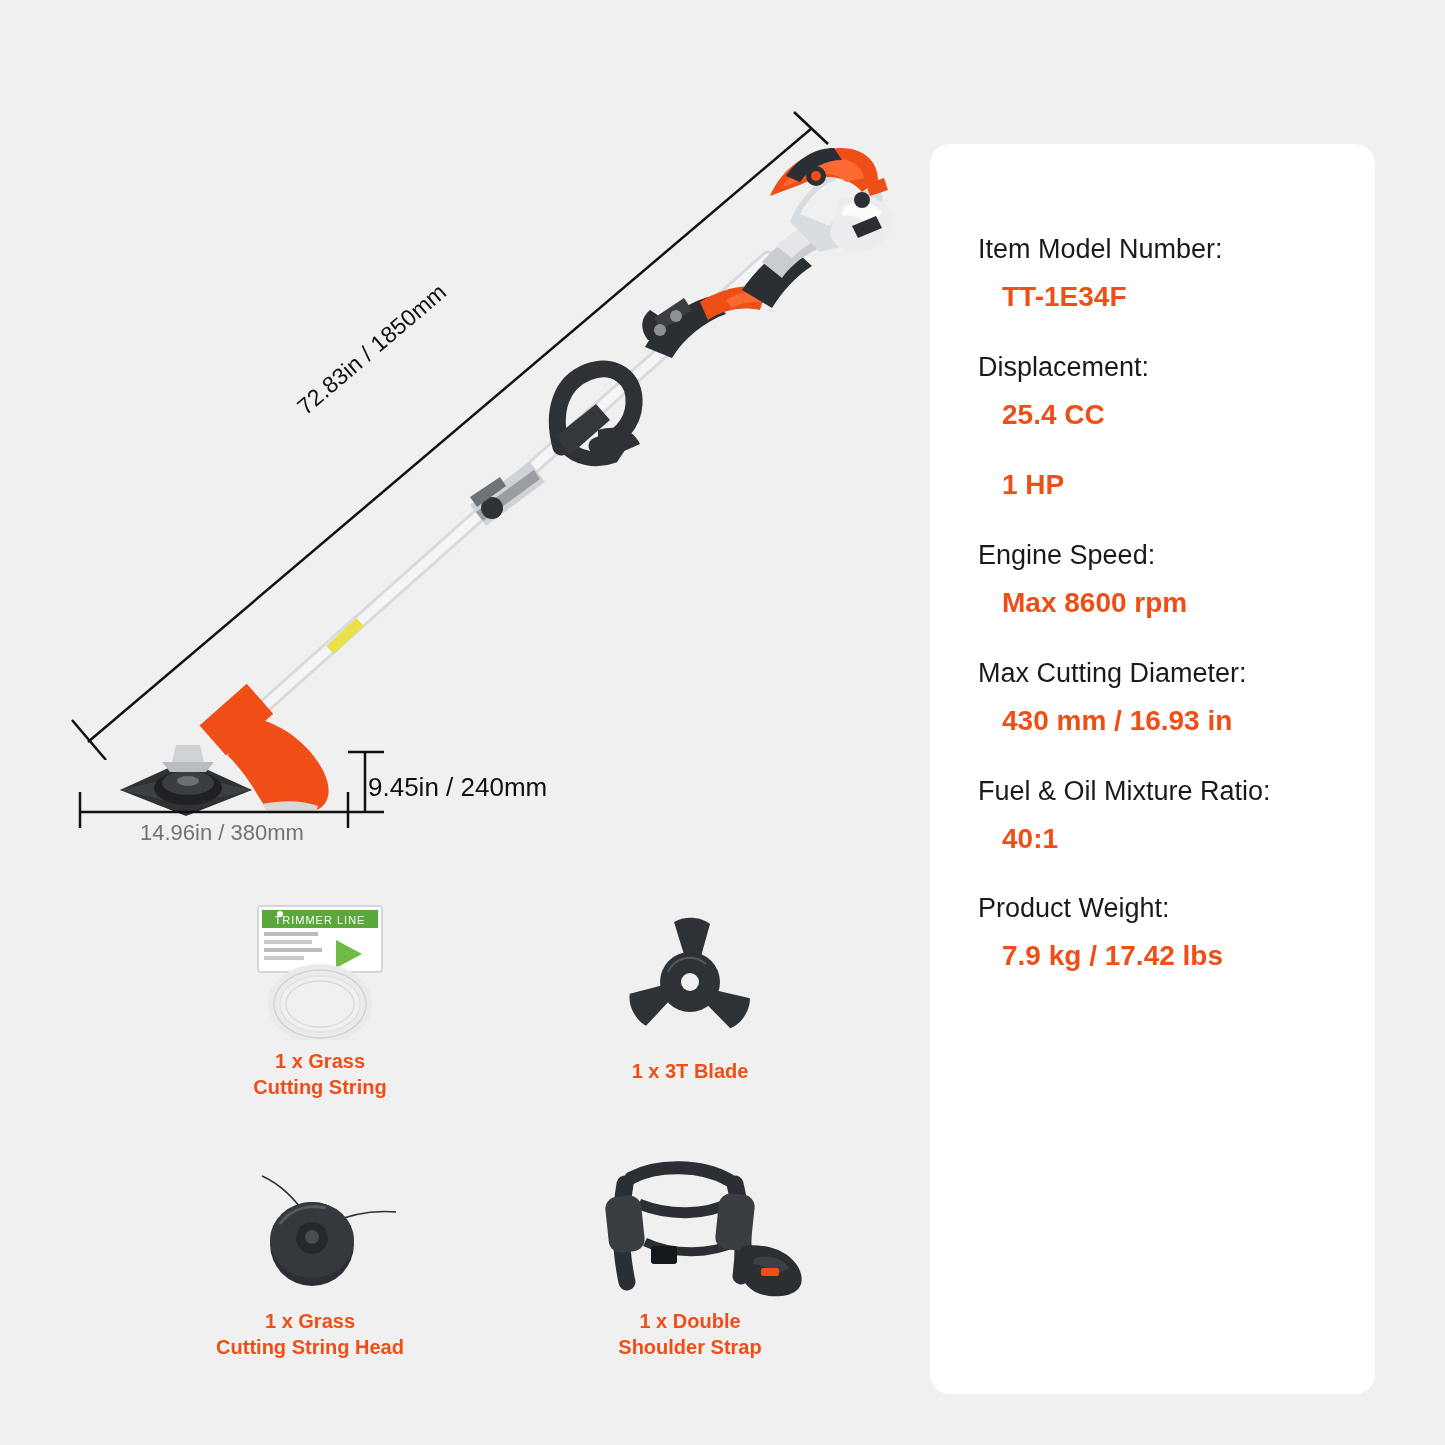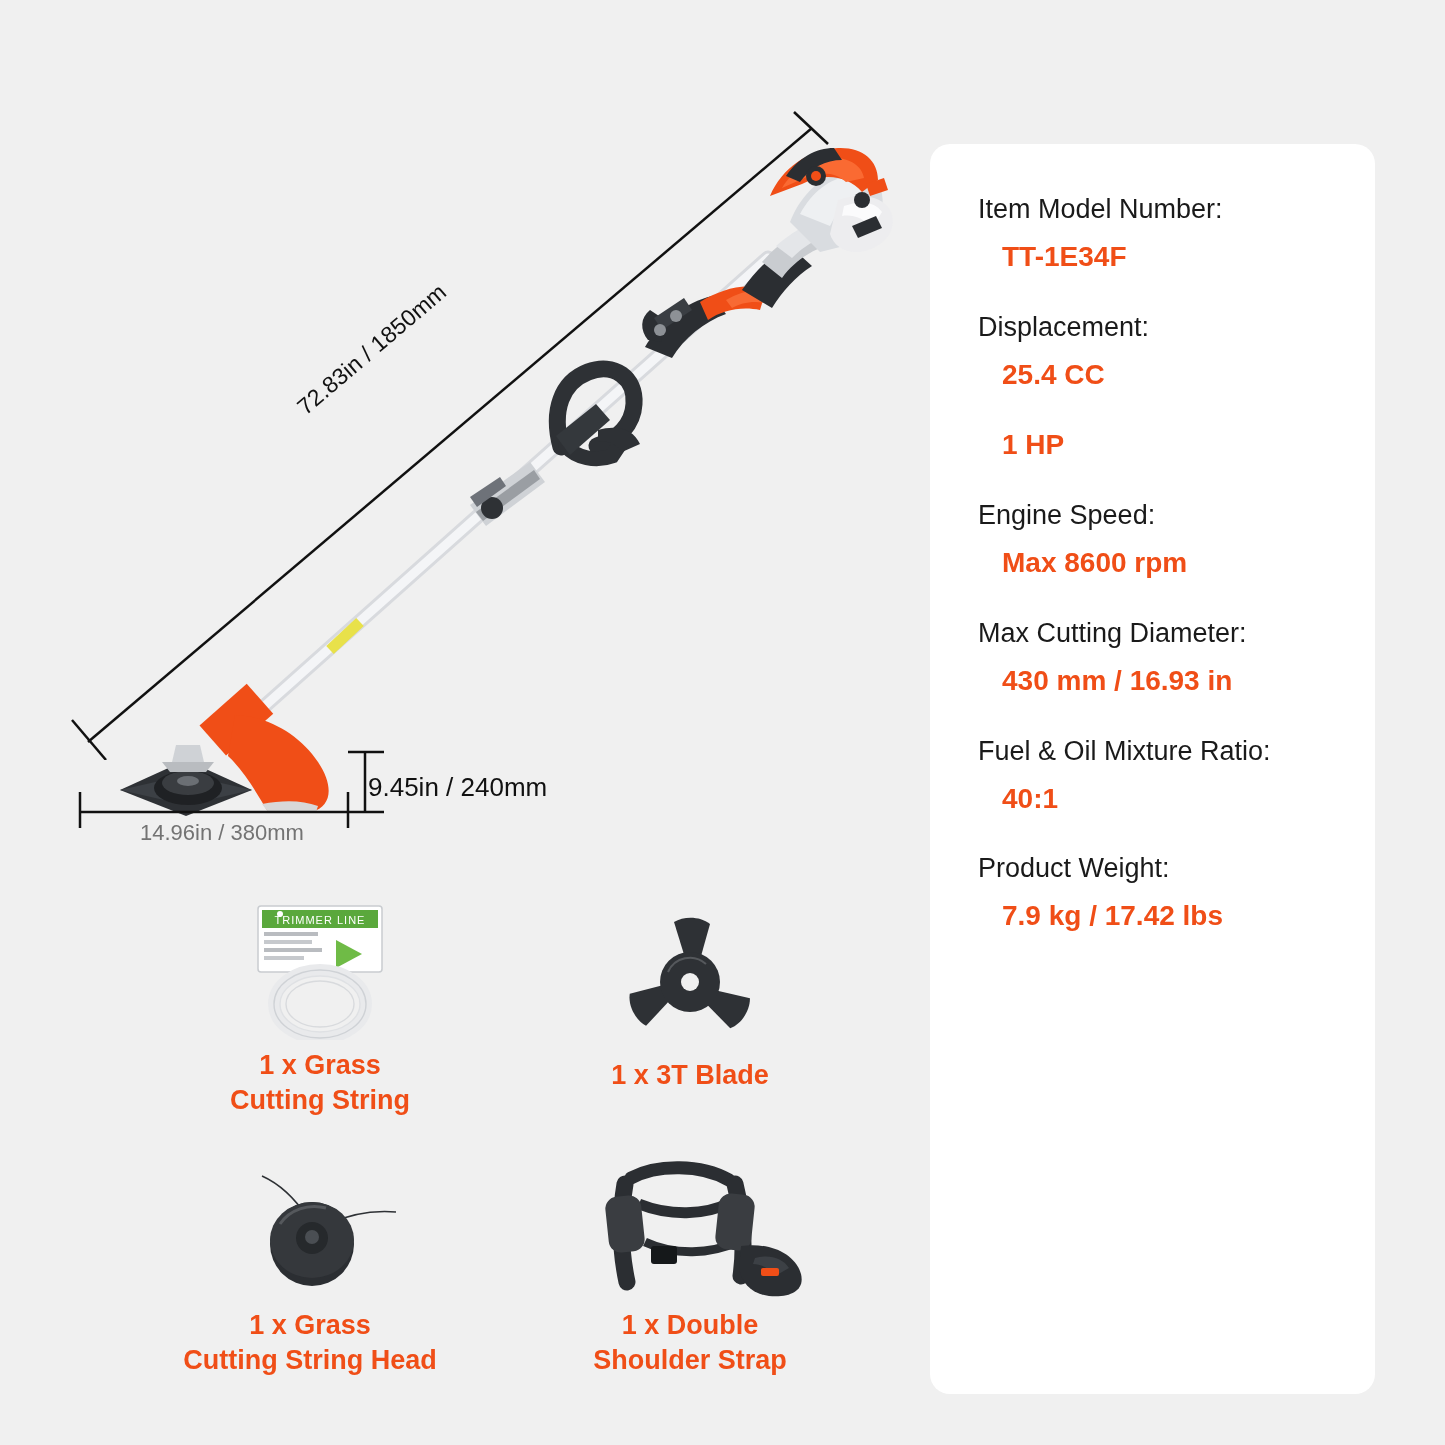--- a/index.html
+++ b/index.html
@@ -38,36 +38,36 @@
     position: absolute; left: 368px; top: 772px;
     font-size: 26px; color: #111; white-space: nowrap;
   }
 
   
   .accessories {
     position: absolute; left: 60px; top: 900px; width: 860px; height: 520px;
   }
   .acc-cell { position: absolute; text-align: center; }
   .acc-caption {
-    font-size: 27px; font-weight: bold; color: #f04e17; line-height: 1.3;
+    font-size: 20px; font-weight: bold; color: #f04e17; line-height: 1.3;
     margin-top: 8px;
   }
   .acc-art { position: relative; margin: 0 auto; }
 
   .acc-1 { left: 80px;  top: 0px;   width: 360px; }
   .acc-2 { left: 450px; top: 10px;  width: 360px; }
   .acc-3 { left: 60px;  top: 270px; width: 380px; }
   .acc-4 { left: 450px; top: 250px; width: 360px; }
 
   
   .spec-card {
     position: absolute; right: 70px; top: 144px;
     width: 445px; height: 1250px;
     background: #fff; border-radius: 20px;
-    padding: 46px 0 0 48px;
+    padding: 86px 0 0 48px;
   }
   .spec-item { margin-bottom: 30px; }
   .spec-label {
     font-size: 27px; color: #1a1a1a; line-height: 1.45; font-weight: 400;
   }
   .spec-value {
     font-size: 28px; color: #f04e17; font-weight: bold; line-height: 1.45;
     margin-top: 8px;
     margin-left: 24px;
   }

